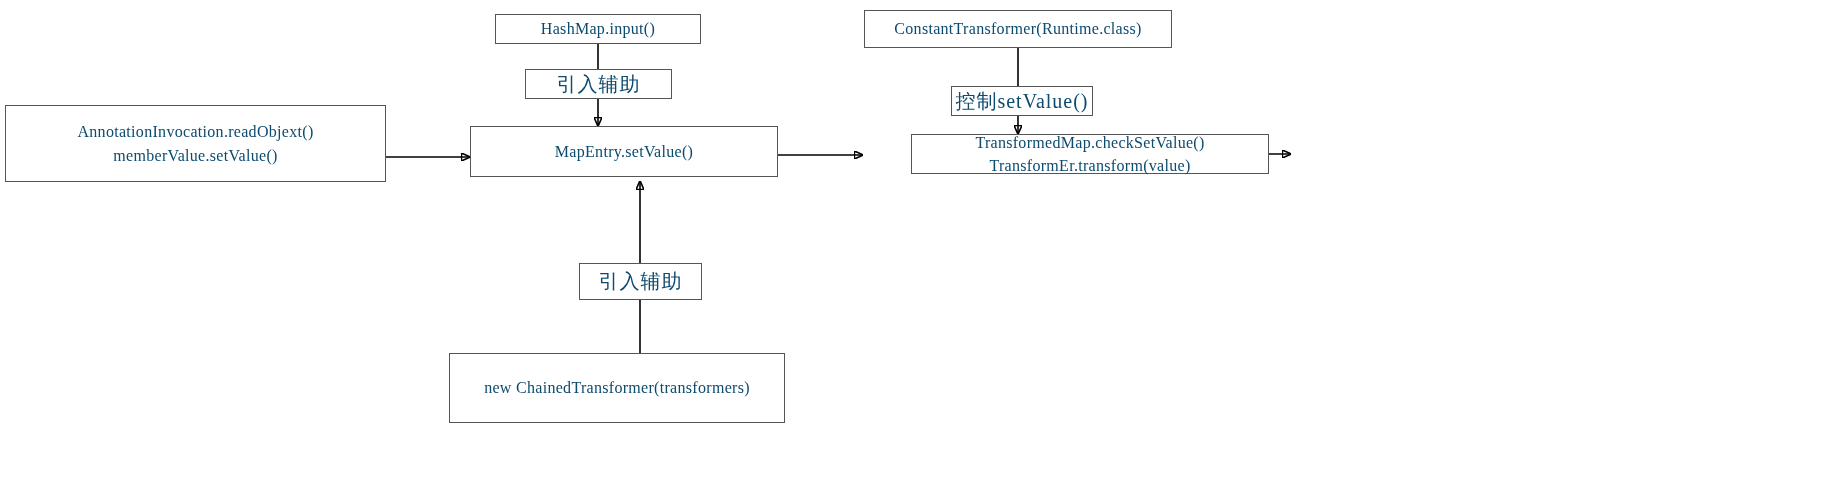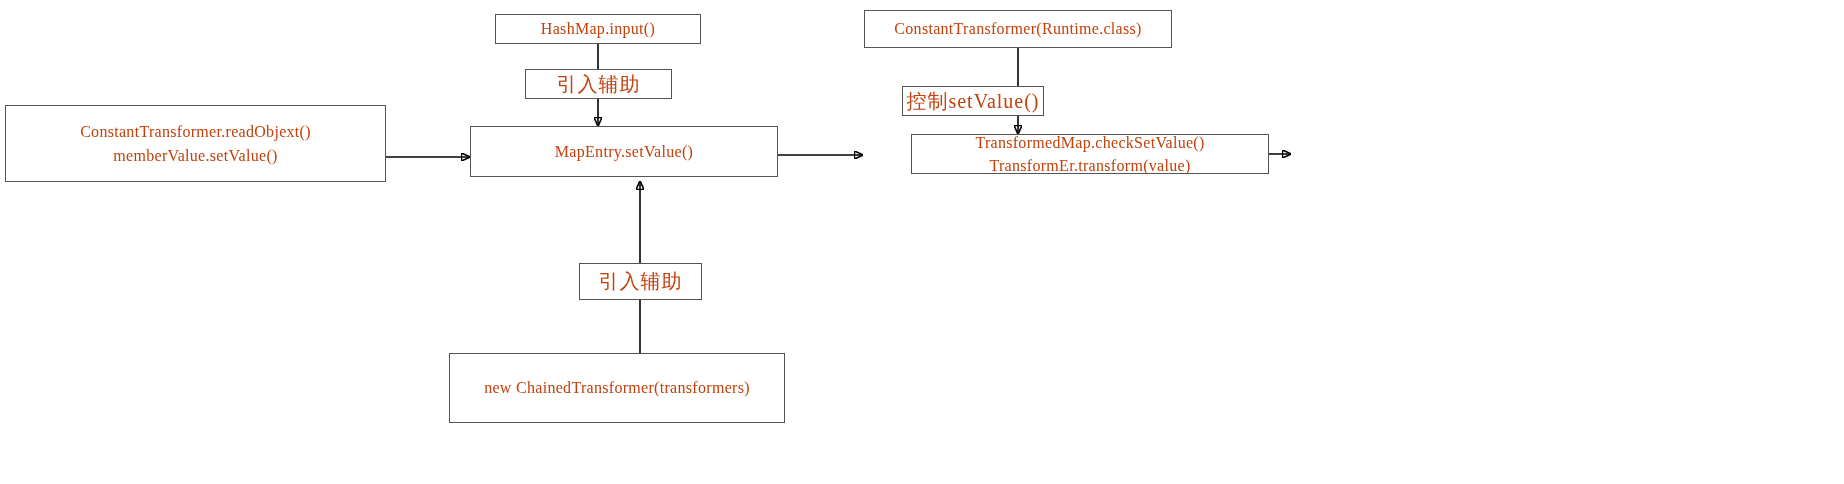--- a/index.html
+++ b/index.html
@@ -20,21 +20,21 @@
   .node {
     position: absolute;
     box-sizing: border-box;
     border: 1px solid #555555;
     background: #ffffff;
     display: flex;
     flex-direction: column;
     align-items: center;
     justify-content: center;
     text-align: center;
-    color: #c2410c;
+    color: #0c4a6e;
     font-family: "Liberation Serif", "DejaVu Serif", serif;
     font-size: 16px;
     line-height: 1.45;
     letter-spacing: 0.3px;
     white-space: nowrap;
     z-index: 3;
   }
   .node .line {
     display: block;
   }
@@ -93,26 +93,26 @@
   </div>
 
   <div class="node label-cn" style="left:525px; top:69px; width:147px; height:30px;">
     <span class="line">引入辅助</span>
   </div>
 
   <div class="node" style="left:864px; top:10px; width:308px; height:38px;">
     <span class="line">ConstantTransformer(Runtime.class)</span>
   </div>
 
-  <div class="node label-cn" style="left:902px; top:86px; width:142px; height:30px;">
+  <div class="node label-cn" style="left:951px; top:86px; width:142px; height:30px;">
     <span class="line">控制setValue()</span>
   </div>
 
   <div class="node" style="left:5px; top:105px; width:381px; height:77px;">
-    <span class="line">ConstantTransformer.readObjext()</span>
+    <span class="line">AnnotationInvocation.readObjext()</span>
     <span class="line">memberValue.setValue()</span>
   </div>
 
   <div class="node" style="left:470px; top:126px; width:308px; height:51px;">
     <span class="line">MapEntry.setValue()</span>
   </div>
 
   <div class="node" style="left:863px; top:134px; width:358px; height:40px;margin-left:48px;">
     <span class="line">TransformedMap.checkSetValue()</span>
     <span class="line">TransformEr.transform(value)</span>

